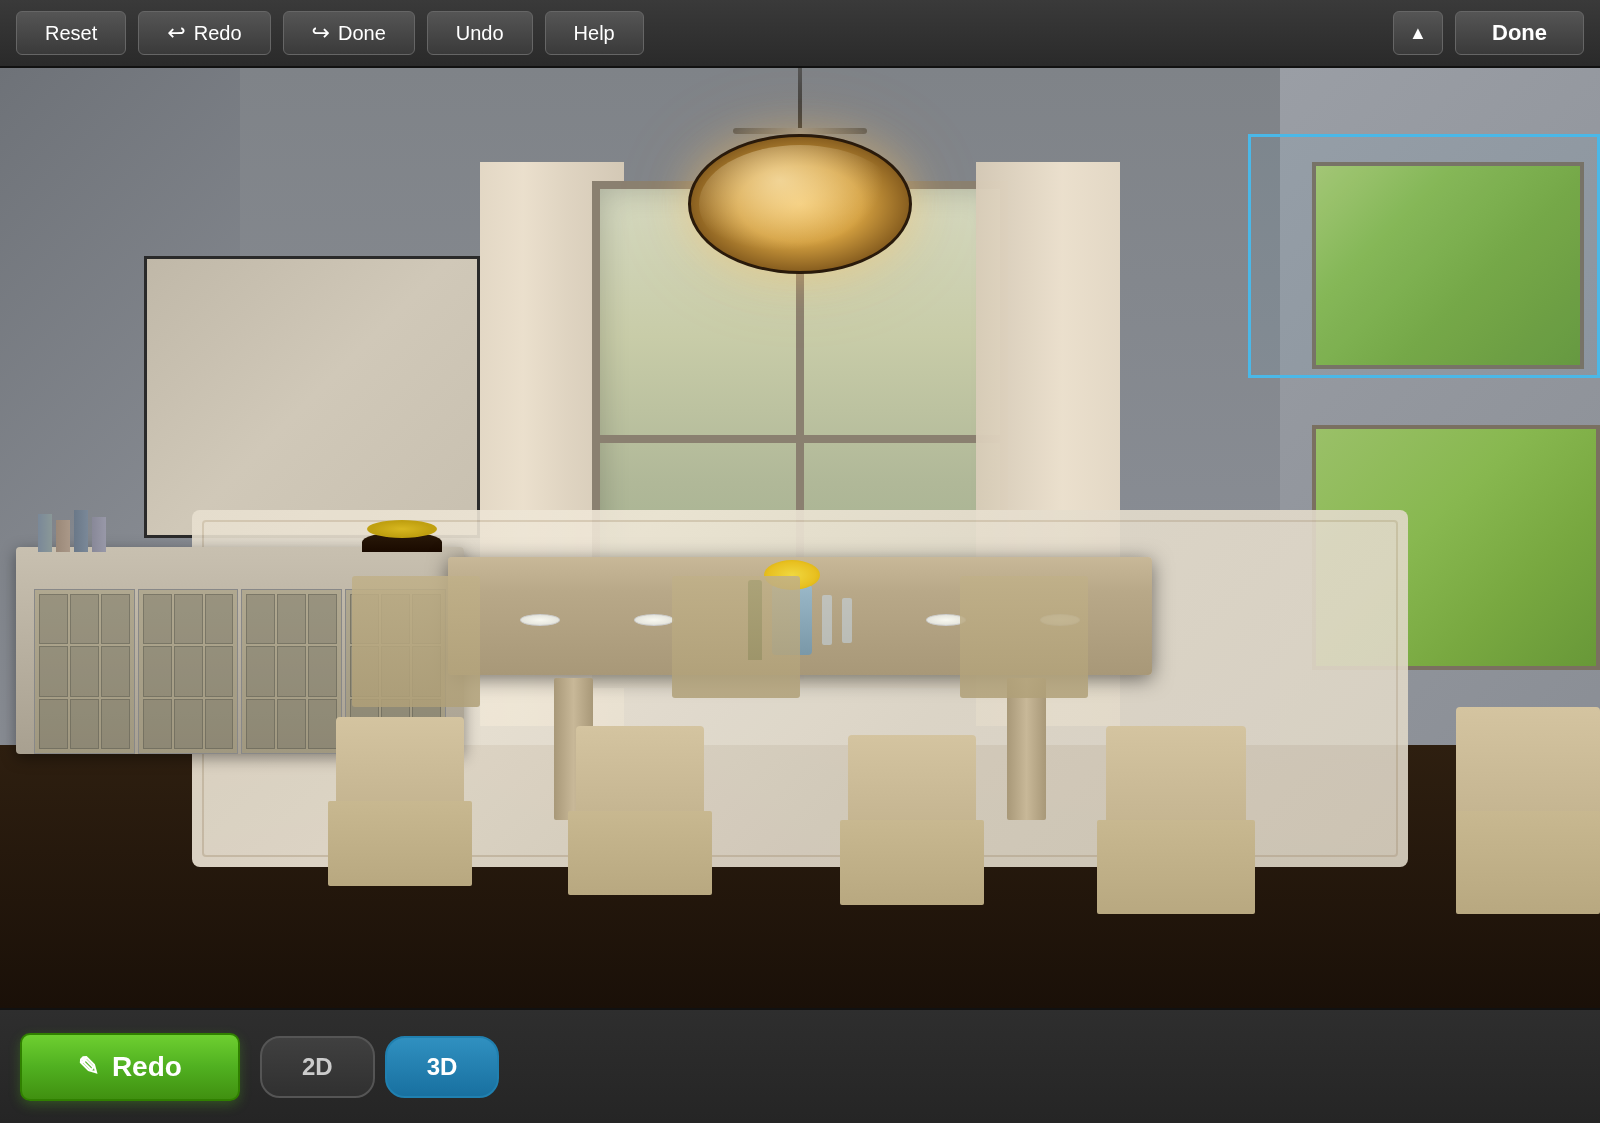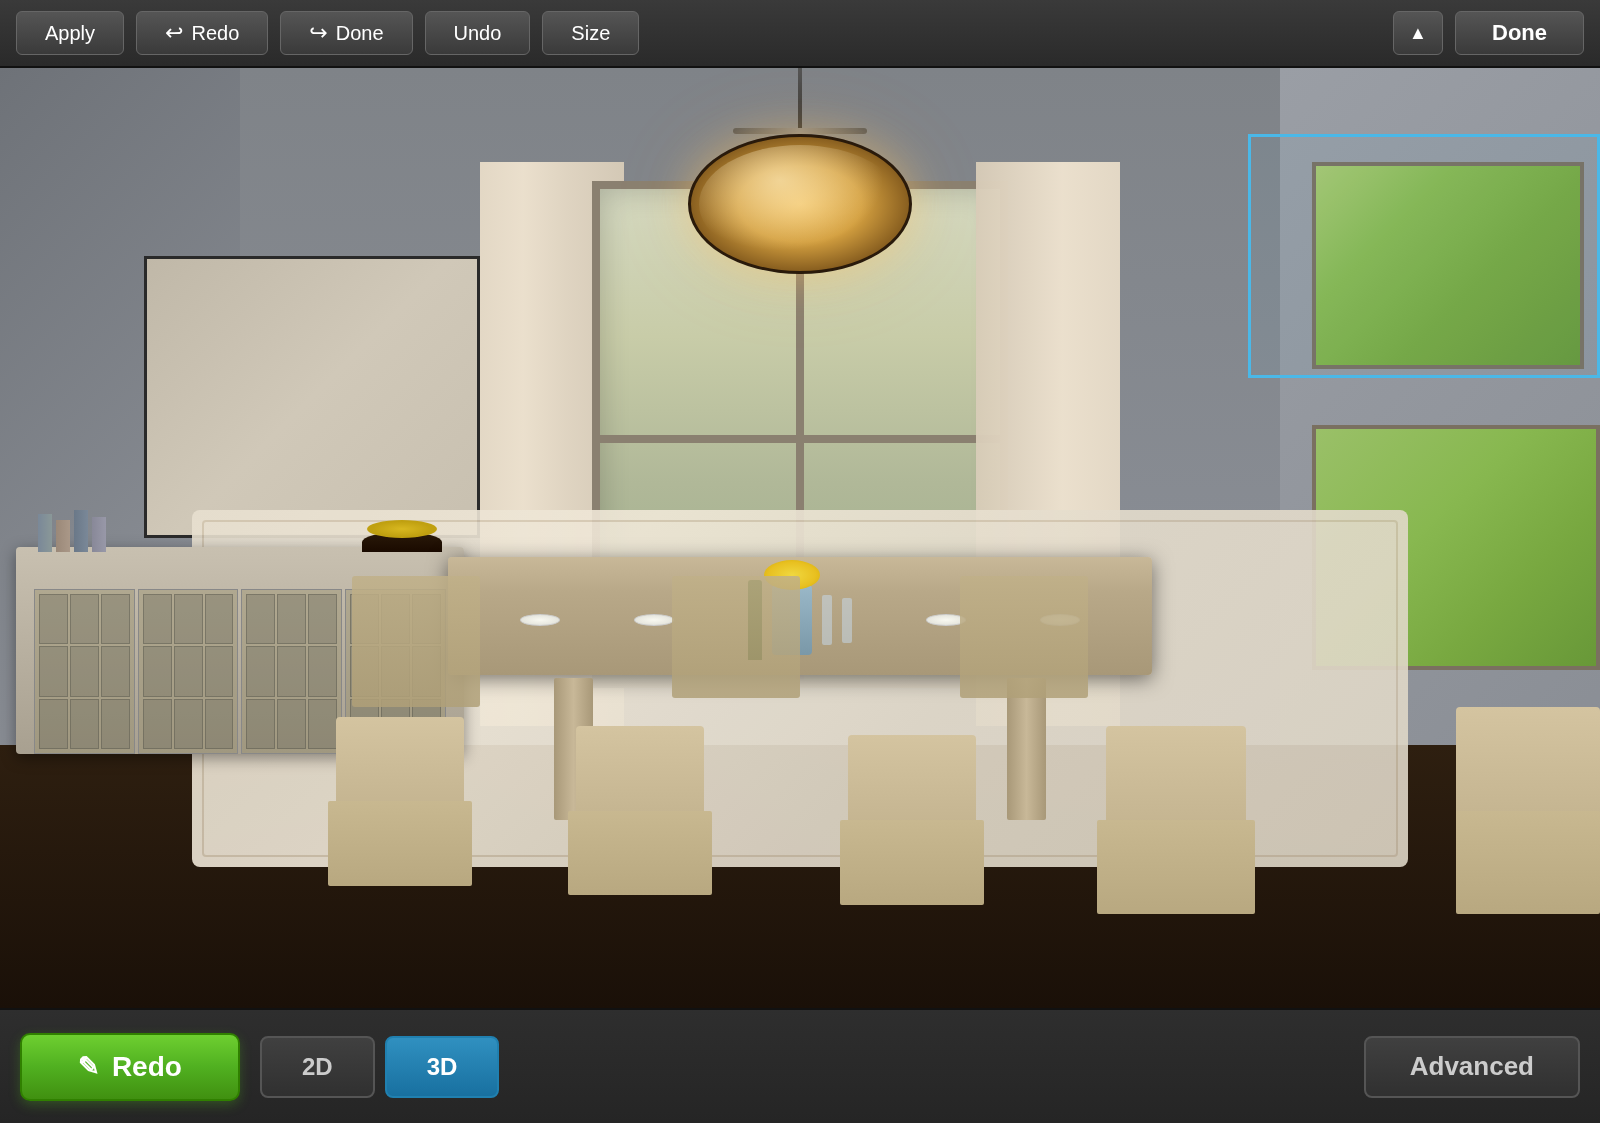--- a/index.html
+++ b/index.html
@@ -473,21 +473,21 @@
 
     
     .view-btn-group {
       display: flex;
       gap: 10px;
       flex-shrink: 0;
     }
     .view-btn {
       height: 62px;
       padding: 0 40px;
-      border-radius: 8px;
+      border-radius: 20px;
       font-size: 24px;
       font-weight: 600;
       cursor: pointer;
       display: flex;
       align-items: center;
       justify-content: center;
       border: 2px solid #555;
       color: #ccc;
       background: linear-gradient(180deg, #404040 0%, #303030 100%);
     }
@@ -545,31 +545,31 @@
       width: 60%;
       height: 6px;
       background: linear-gradient(90deg, #555 0%, #888 50%, #555 100%);
       border-radius: 3px;
     }
   </style>
 </head>
 <body>
 
 <div id="top-toolbar">
-  <button class="toolbar-btn">Apply</button>
+  <button class="toolbar-btn">Reset</button>
   <button class="toolbar-btn">
     <span style="font-size:22px;">↩</span>
     <span>Redo</span>
   </button>
   <button class="toolbar-btn">
     <span style="font-size:22px;">↪</span>
     <span>Done</span>
   </button>
   <button class="toolbar-btn">Undo</button>
-  <button class="toolbar-btn">Size</button>
+  <button class="toolbar-btn">Help</button>
   <div class="toolbar-spacer"></div>
   <button class="toolbar-collapse-btn">
     <span>▲</span>
   </button>
   <button class="done-btn">Done</button>
 </div>
 
 <div id="scene-area">
   <div id="scene-bg">
 
@@ -735,14 +735,13 @@
 
 
   <div class="view-btn-group">
     <button class="view-btn">2D</button>
     <button class="view-btn active">3D</button>
   </div>
 
   <div class="toolbar-right-spacer"></div>
 
 
-  <button class="advanced-btn">Advanced</button>
 </div>
 
 </body></html>

